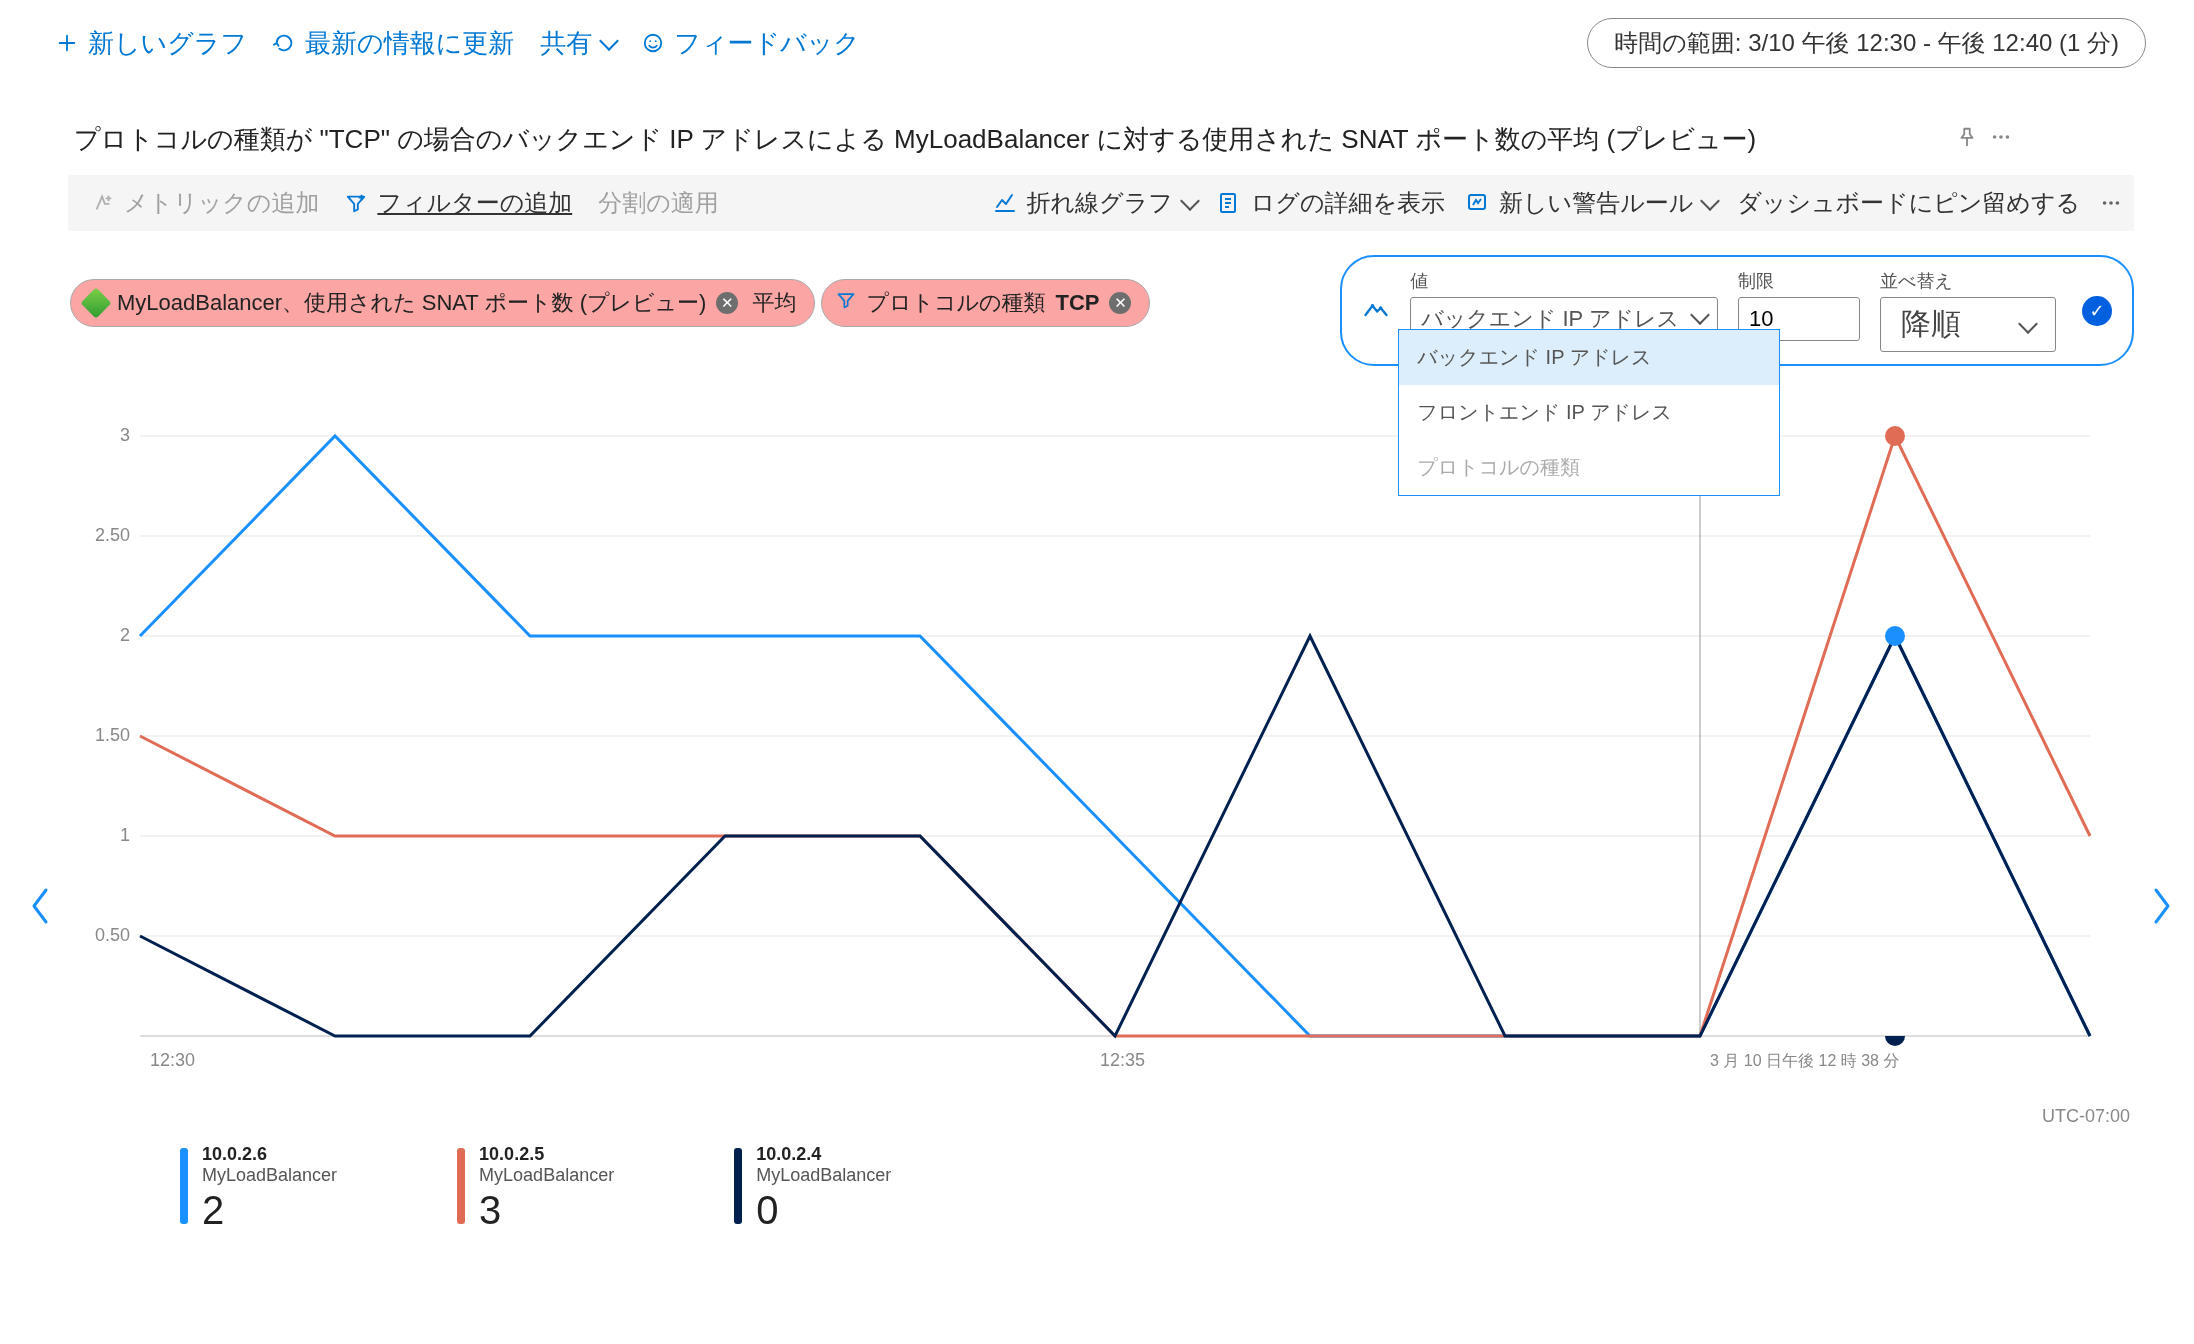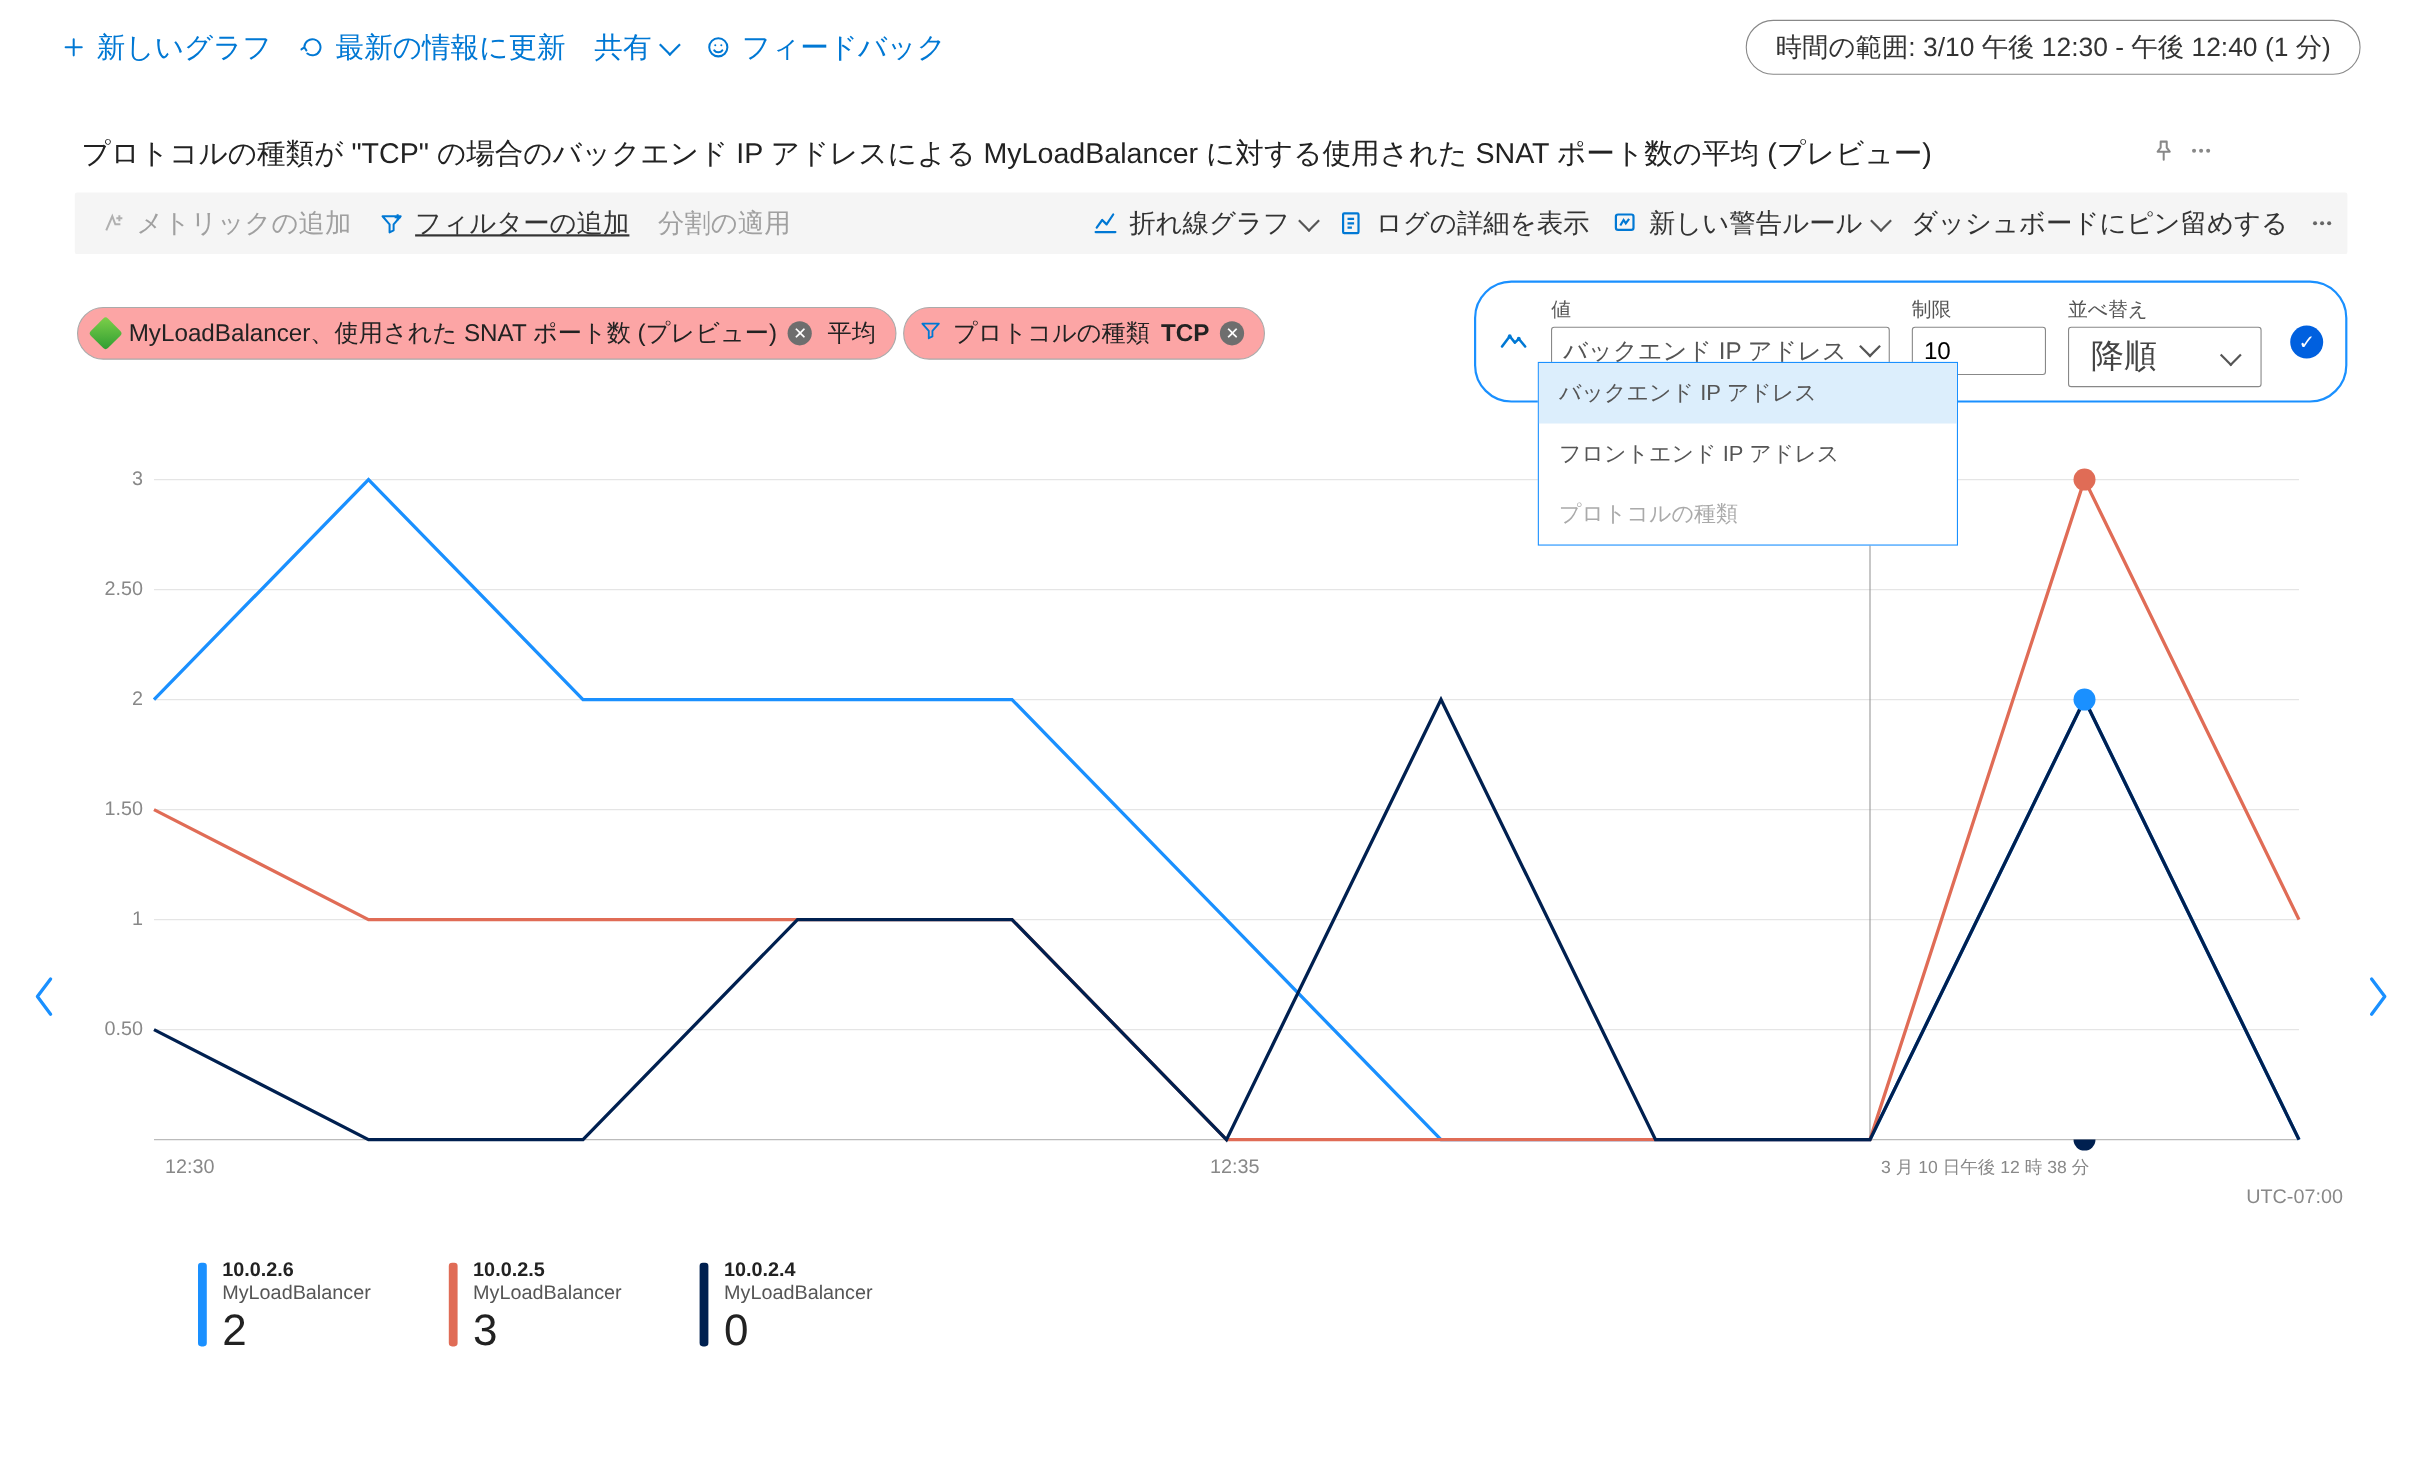--- a/index.html
+++ b/index.html
@@ -52,28 +52,28 @@
   .chart-wrap { position:relative; margin:40px 60px 0 70px; }
   .chart-nav { position:absolute; top:480px; font-size:38px; color:var(--mid-blue); cursor:pointer; }
   .chart-nav.left { left:-44px; }
   .chart-nav.right { right:-42px; }
   svg.chart { display:block; }
   .axis-text { font-size:18px; fill:#888; }
   .grid { stroke:#e5e5e5; stroke-width:1; }
   .marker-line { stroke:#999; stroke-width:1; stroke-dasharray:1 0; }
   .marker-text { font-size:16px; fill:#888; }
 
-  .legend { display:flex; gap:71px; margin:18px 0 0 110px; }
+  .legend { display:flex; gap:120px; margin:18px 0 0 110px; }
   .legend .entry { display:flex; align-items:flex-start; gap:14px; }
   .legend .bar { width:8px; height:76px; border-radius:3px; margin-top:4px; }
   .legend .name { font-size:18px; font-weight:600; }
   .legend .res { font-size:18px; color:#555; }
   .legend .val { font-size:40px; margin-top:2px; }
 
-  .utc { position:absolute; right:4px; top:672px; font-size:18px; color:#888; }
+  .utc { position:absolute; right:4px; top:700px; font-size:18px; color:#888; }
 
   .chev { display:inline-block; width:12px; height:12px; border-right:2px solid currentColor; border-bottom:2px solid currentColor; transform:rotate(45deg); margin-bottom:4px;}
 </style>
 </head>
 <body>
 
 <div class="topbar">
   <div class="left">
     <span class="btn">
       <span class="icn">

